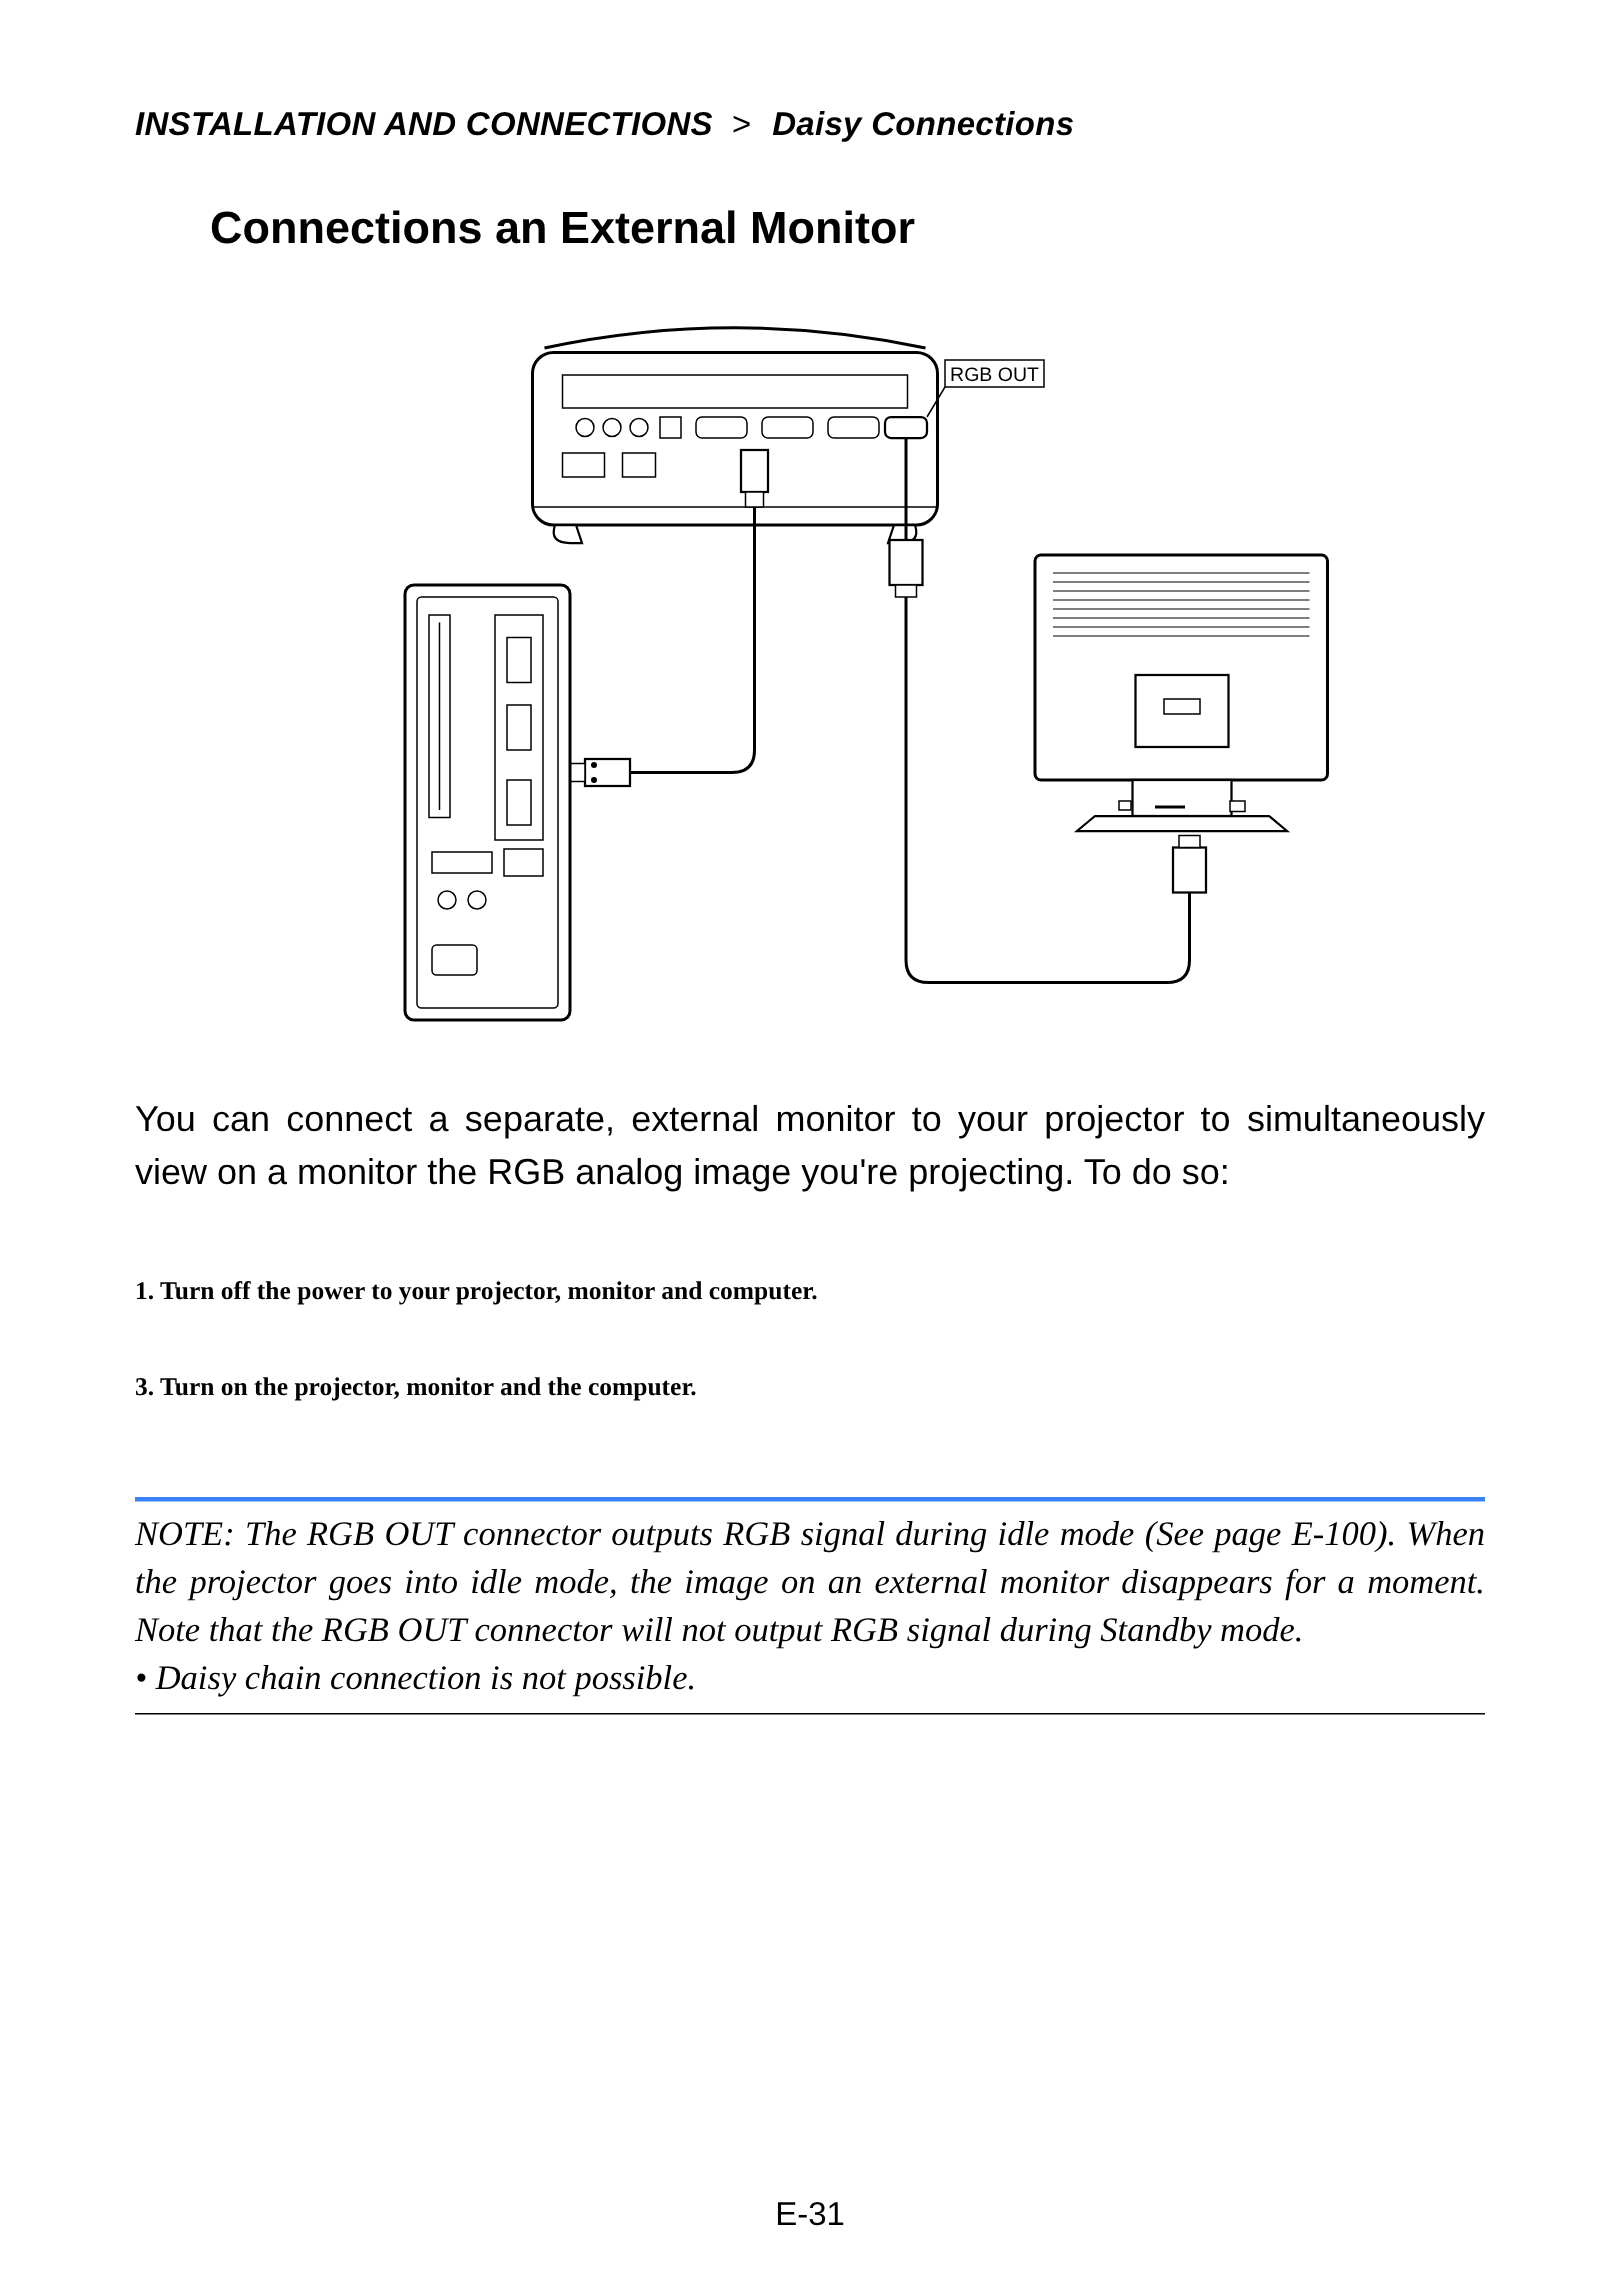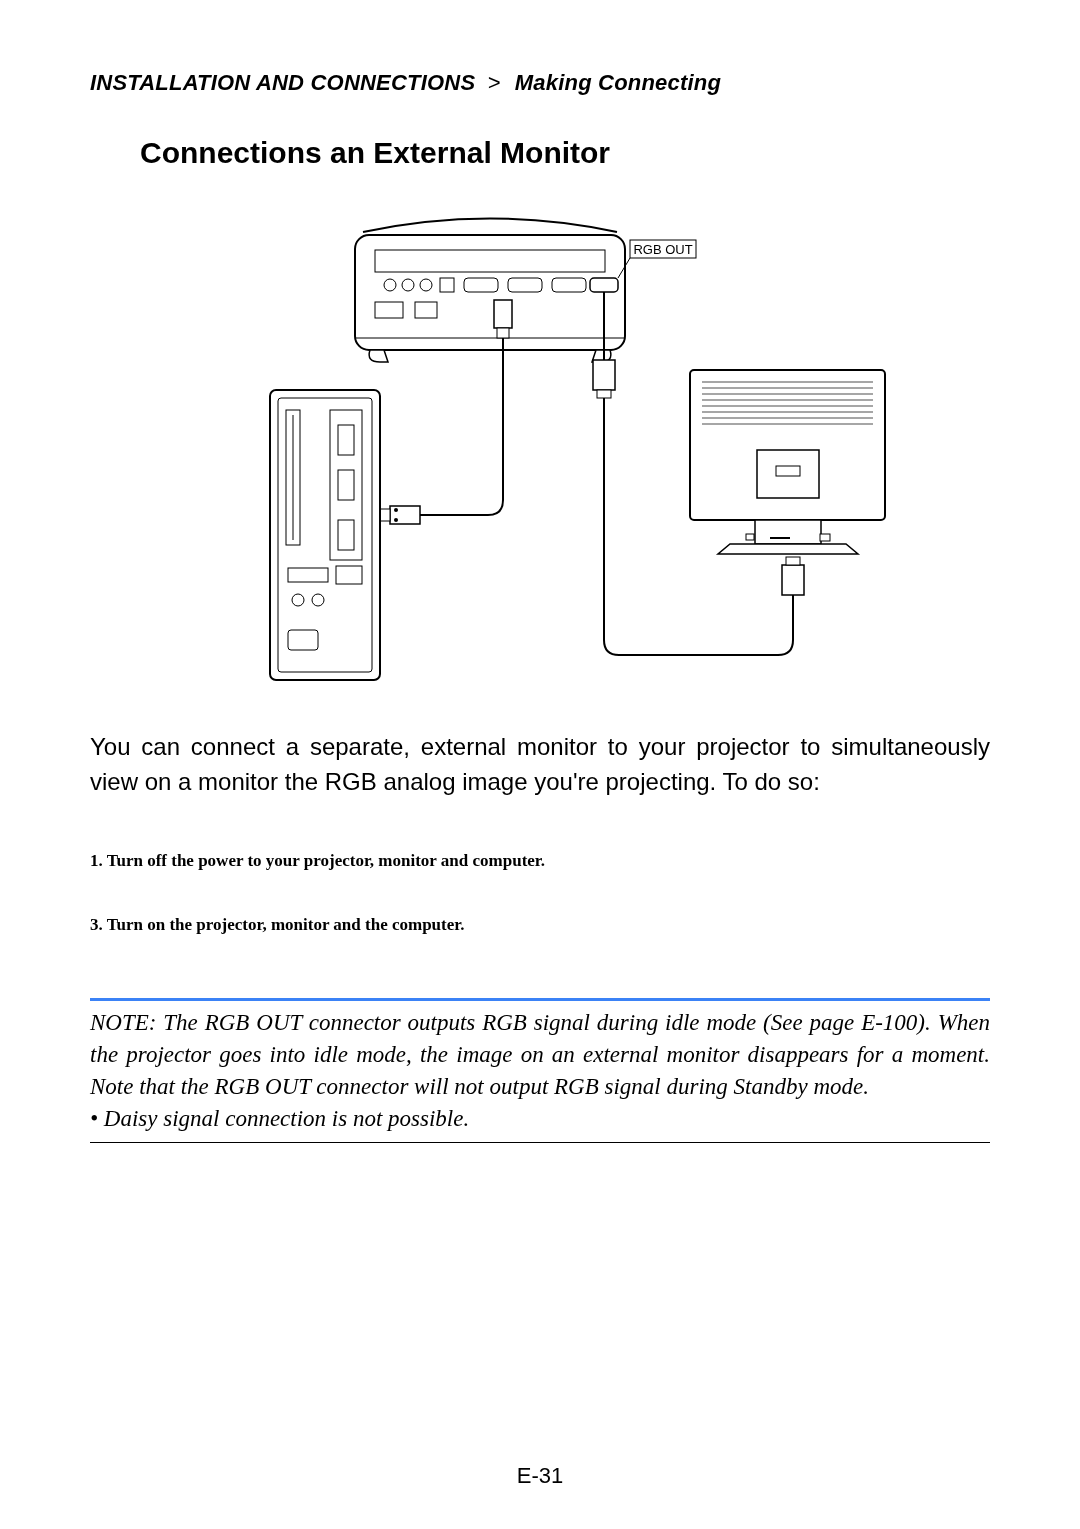--- a/index.html
+++ b/index.html
@@ -69,21 +69,21 @@
   }
 </style>
 </head>
 <body>
 
 <div class="page">
 
   <div class="breadcrumb">
     <span>INSTALLATION AND CONNECTIONS</span>
     <span class="gt">&gt;</span>
-    <span>Making Connecting</span>
+    <span>Daisy Connections</span>
   </div>
 
   <h2 class="title">Connections an External Monitor</h2>
 
   <svg class="diagram" width="700" height="480" viewBox="0 0 700 480">
 
     <g>
       <rect x="165" y="25" width="270" height="115" rx="14" fill="#fff" stroke="#000" stroke-width="2"></rect>
       <path d="M173 22 Q300 -5 427 22" fill="#fff" stroke="#000" stroke-width="2"></path>
       <line x1="165" y1="128" x2="435" y2="128" stroke="#000" stroke-width="1"></line>
@@ -180,17 +180,17 @@
 
   <p class="intro">You can connect a separate, external monitor to your projector to simultaneously view on a monitor the RGB analog image you're projecting. To do so:</p>
 
   <ol class="steps">
     <li>1. Turn off the power to your projector, monitor and computer.</li>
     <li>3. Turn on the projector, monitor and the computer.</li>
   </ol>
 
   <div class="note-block">
     <p>NOTE: The RGB OUT connector outputs RGB signal during idle mode (See page E-100). When the projector goes into idle mode, the image on an external monitor disappears for a moment. Note that the RGB OUT connector will not output RGB signal during Standby mode.</p>
-    <p>• Daisy signal connection is not possible.</p>
+    <p>• Daisy chain connection is not possible.</p>
   </div>
 
   <div class="page-num">E-31</div>
 </div>
 
 </body></html>

